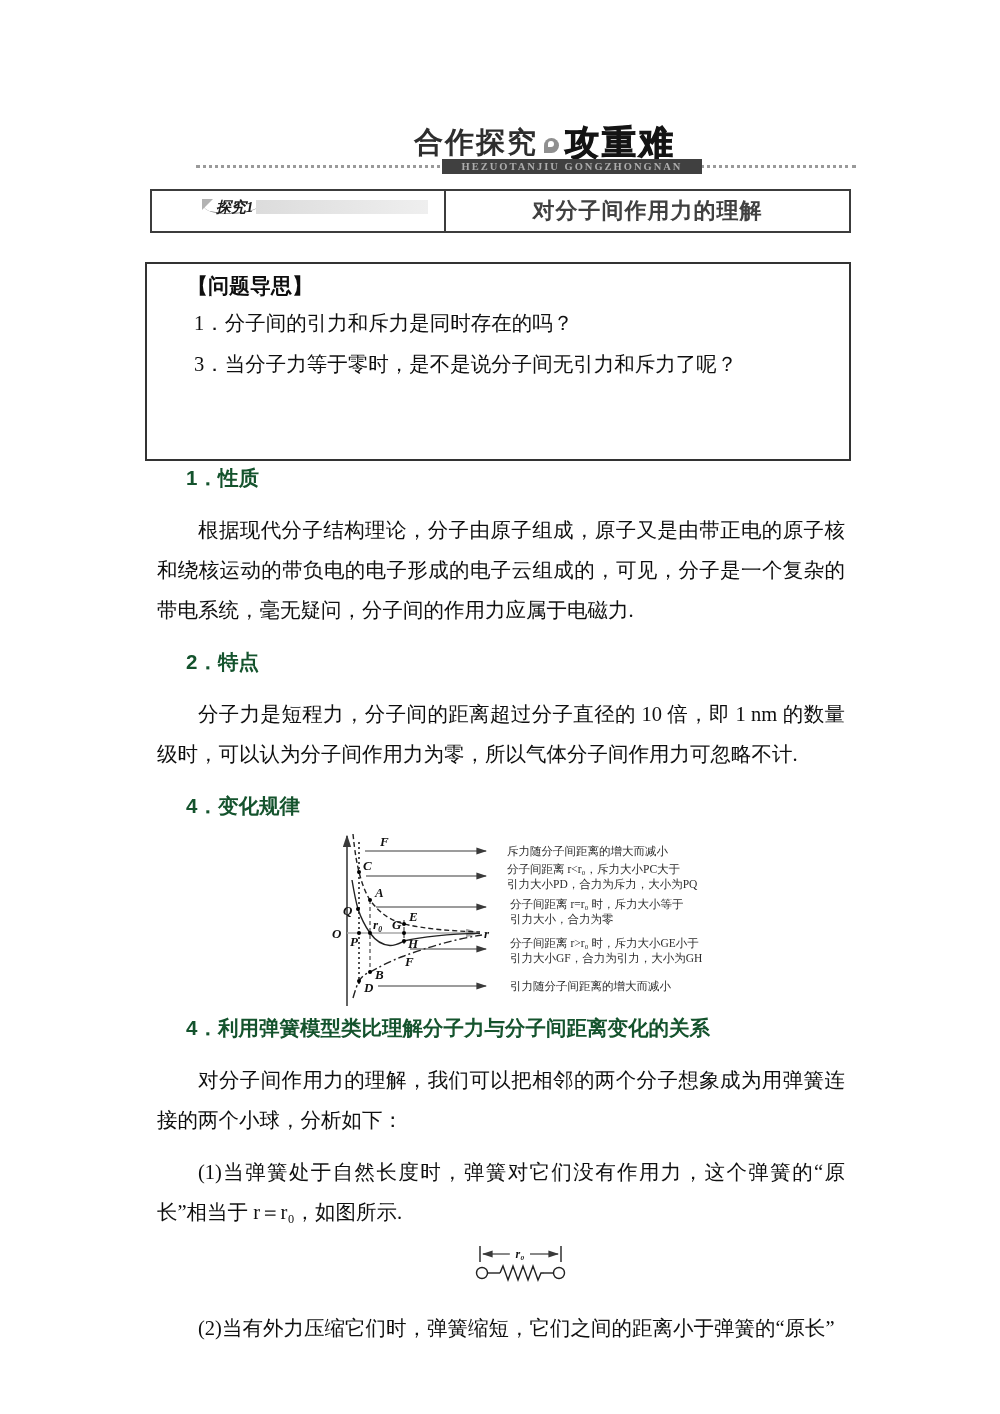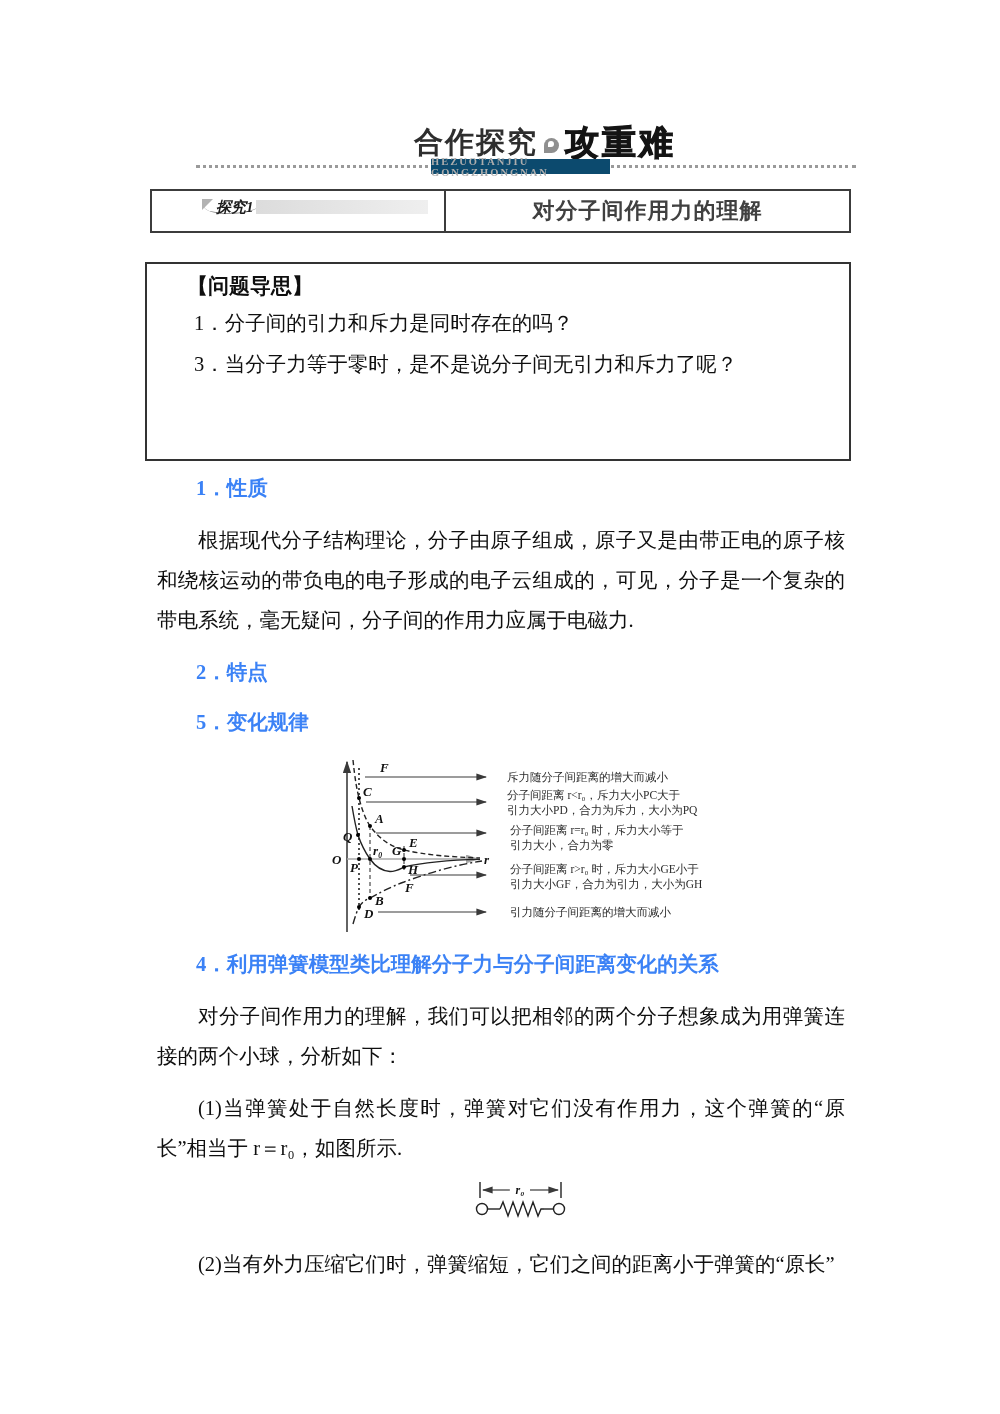--- a/index.html
+++ b/index.html
@@ -12,21 +12,21 @@
   .hdr-t1{font-family:"Liberation Sans","DejaVu Sans",sans-serif;font-weight:bold;
           font-size:29px;color:#2e2e2e;letter-spacing:2px;}
   .hdr-leaf{display:inline-block;width:15px;height:15px;border-radius:50% 50% 50% 0;
             background:#8f8f8f;position:relative;top:2px;}
   .hdr-leaf::after{content:"";position:absolute;left:4px;top:3px;width:6px;height:6px;
             border-radius:50% 50% 50% 0;background:#fff;}
   .hdr-t2{font-family:"Liberation Sans","DejaVu Sans",sans-serif;font-weight:900;
           font-size:34px;color:#141414;letter-spacing:3px;-webkit-text-stroke:1px #141414;}
   .hdr-dots{position:absolute;left:196px;top:165px;width:660px;height:0;
             border-top:3px dotted #9a9a9a;}
-  .hdr-subbar{position:absolute;left:431px;top:159px;width:179px;height:15px;background:#0c4a6e;
+  .hdr-subbar{position:absolute;left:442px;top:159px;width:260px;height:15px;background:#404040;
               display:flex;align-items:center;justify-content:center;
               font-family:"Liberation Serif","DejaVu Serif",serif;font-weight:bold;
               font-size:10.5px;letter-spacing:2px;color:#adadad;}
 
   
   .banner{position:absolute;left:150px;top:189px;width:697px;height:40px;
           border:2px solid #3c3c3c;display:flex;background:#fff;}
   .banner-left{width:292px;border-right:2px solid #3c3c3c;position:relative;}
   .tag-tri{position:absolute;left:50px;top:8px;width:0;height:0;
            border-left:11px solid #b2b2b2;border-bottom:11px solid transparent;}
@@ -47,22 +47,22 @@
              font-family:"Liberation Sans","DejaVu Sans",sans-serif;
              font-weight:bold;font-size:21px;color:#0f0f0f;}
   .q-item{margin:0;line-height:41px;text-indent:2em;font-size:20.5px;color:#101010;
           text-align:justify;}
   .q-item.h1{height:41px;} .q-item.h2{height:82px;}
 
   
   .flow{position:absolute;left:145px;top:458px;width:712px;font-size:20.5px;
         line-height:40px;color:#0f0f0f;text-align:justify;}
   .flow p{margin:12px;text-indent:2em;}
-  .sec-h{margin:10px;text-indent:2em;font-family:Liberation Serif, serif;
-         font-weight:bold;color:#3b82f6;height:40px;}
+  .sec-h{margin:0;text-indent:2em;font-family:Liberation Sans, sans-serif;
+         font-weight:bold;color:#14532d;height:40px;}
   .h40{height:40px;} .h80{height:80px;} .h120{height:120px;}
   .no-indent{text-indent:0;}
 
   
   .figure{position:relative;height:182px;}
   .figure svg{position:absolute;left:185px;top:0;}
   .flbl{font-family:"Liberation Serif","DejaVu Serif",serif;font-style:italic;
         font-weight:bold;font-size:13px;fill:#111;}
   .fann{font-size:11.5px;fill:#2b2b2b;font-family:"Liberation Serif","DejaVu Serif",serif;}
   .curve{fill:none;stroke:#222;stroke-width:1.4;}
@@ -107,21 +107,22 @@
   <div class="qbox">
     <div class="q-heading">【问题导思】</div>
     <p class="q-item h1">1．分子间的引力和斥力是同时存在的吗？</p>
     <p class="q-item h1">3．当分子力等于零时，是不是说分子间无引力和斥力了呢？</p>
   </div>
 
   <div class="flow">
     <div class="sec-h">1．性质</div>
     <p class="h120">根据现代分子结构理论，分子由原子组成，原子又是由带正电的原子核和绕核运动的带负电的电子形成的电子云组成的，可见，分子是一个复杂的带电系统，毫无疑问，分子间的作用力应属于电磁力.</p>
     <div class="sec-h">2．特点</div>
-    <div class="sec-h">5．变化规律</div>
+    <p class="h80">分子力是短程力，分子间的距离超过分子直径的 10 倍，即 1 nm 的数量级时，可以认为分子间作用力为零，所以气体分子间作用力可忽略不计.</p>
+    <div class="sec-h">4．变化规律</div>
 
     <div class="figure">
       <svg width="560" height="182" viewBox="0 0 560 182">
         <defs>
           <marker id="arrB" markerWidth="9" markerHeight="8" refX="8" refY="3" orient="auto">
             <path d="M0,0 L9,3 L0,6 z" fill="#3a3a3a"></path>
           </marker>
           <marker id="arrG" markerWidth="9" markerHeight="8" refX="8" refY="3" orient="auto">
             <path d="M0,0 L9,3 L0,6 z" fill="#a9a9a9"></path>
           </marker>

